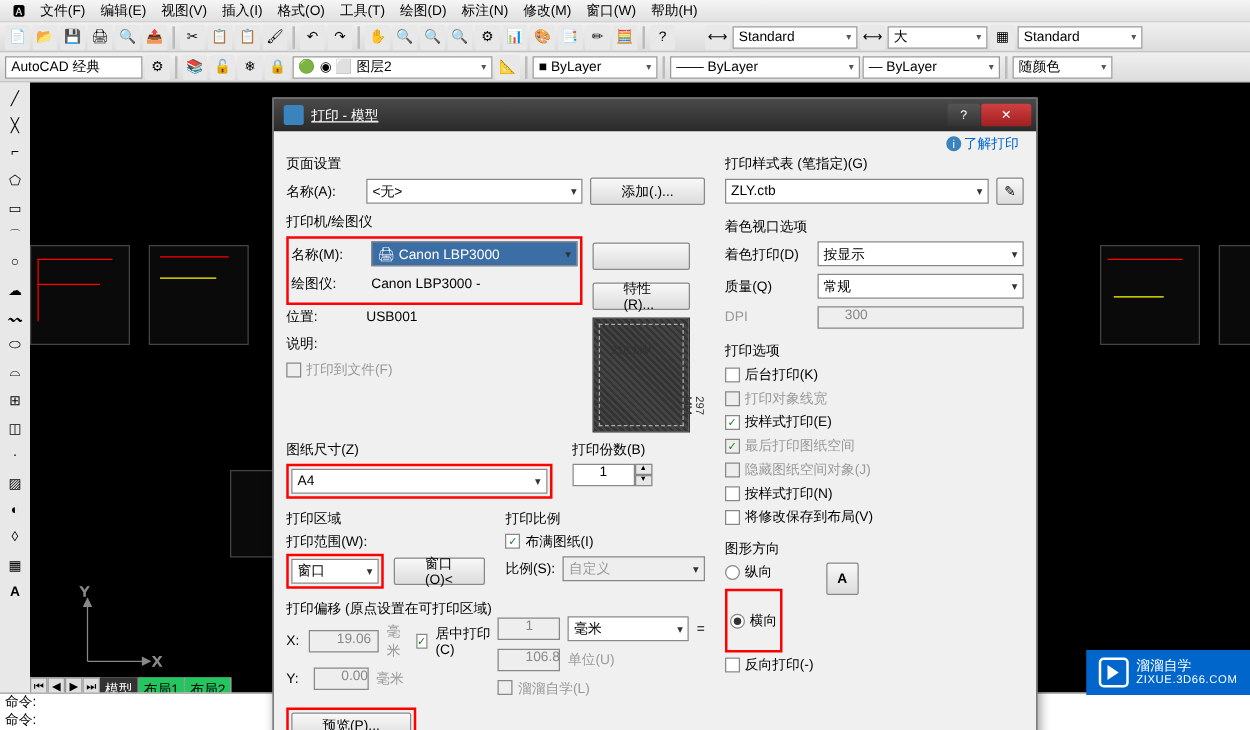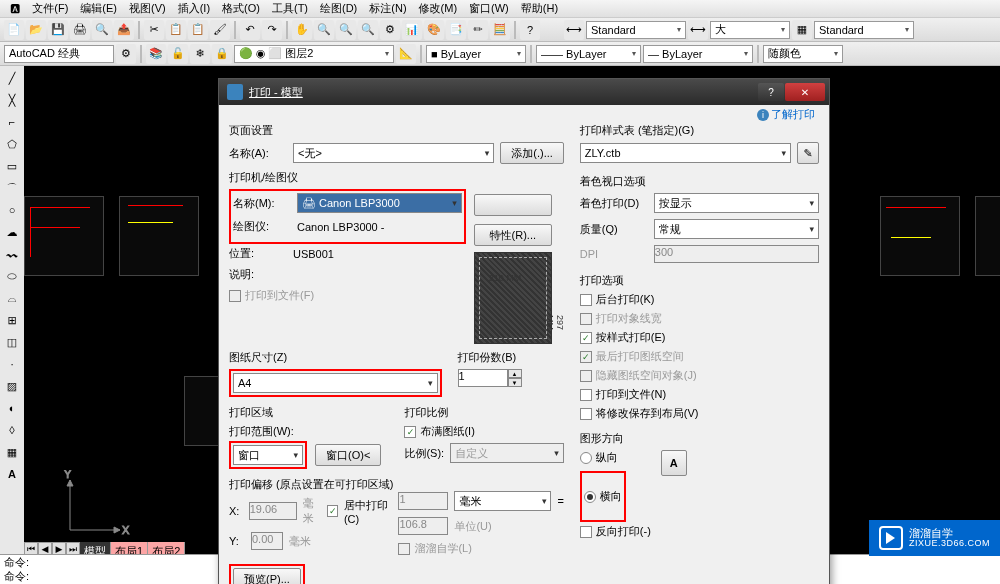--- a/index.html
+++ b/index.html
@@ -29,21 +29,21 @@
     .thumb { position: absolute; border: 1px solid #444; background: #0a0a0a; }
     .thumb-inner { width: 100%; height: 100%; position: relative; overflow: hidden; }
     .thumb-line { position: absolute; background: red; }
     
     
     .ucs { position: absolute; bottom: 14px; left: 36px; color: #888; }
     .ucs svg { width: 70px; height: 70px; }
     
     
     .bottom-tabs { position: absolute; bottom: 24px; left: 24px; height: 18px; display: flex; background: #d0d0d0; }
-    .bottom-tab-btn { padding: 0 4px; border-right: 1px solid #999; background: #fca5a5; display: flex; align-items: center; }
+    .bottom-tab-btn { padding: 0 4px; border-right: 1px solid #999; background: #22c55e; display: flex; align-items: center; }
     .tab-arrow { width: 14px; height: 14px; display: flex; align-items: center; justify-content: center; background: #e0e0e0; border: 1px solid #999; font-size: 9px; }
     .tab-active { background: #333; color: white; }
     
     
     .cmdline { position: absolute; bottom: 0; left: 0; right: 0; height: 30px; background: white; border-top: 1px solid #999; padding: 0 4px; }
     .cmdline div { line-height: 14px; }
     
     
     .dialog-overlay { position: absolute; top: 78px; left: 218px; width: 612px; height: auto; }
     .dialog { background: #f0f0f0; border: 1px solid #555; box-shadow: 2px 2px 8px rgba(0,0,0,0.4); }
@@ -61,29 +61,29 @@
     
     .dialog-cols { display: flex; gap: 16px; margin-top: 14px; }
     .left-col { flex: 1.4; }
     .right-col { flex: 1; }
     
     .group-label { margin-bottom: 4px; }
     .form-row { display: flex; align-items: center; margin-bottom: 6px; gap: 6px; }
     .form-label { width: 58px; }
     .combo { flex: 1; height: 20px; border: 1px solid #888; background: white; padding: 0 4px; display: flex; align-items: center; justify-content: space-between; }
     .combo::after { content: '▾'; font-size: 9px; color: #333; }
-    .btn { height: 22px; padding: 0 10px; border: 1px solid #888; background: linear-gradient(#f8f8f8, #dcdcdc); cursor: pointer; display: inline-flex; align-items: center; border-radius: 2px; }
+    .btn { height: 22px; padding: 0 24px; border: 1px solid #888; background: linear-gradient(#f8f8f8, #dcdcdc); cursor: pointer; display: inline-flex; align-items: center; border-radius: 2px; }
     
     .red-box { border: 2px solid red; padding: 2px; margin: 2px 0; }
     
     .paper-preview { width: 78px; height: 92px; border: 1px solid #333; background: repeating-linear-gradient(45deg, #333, #333 2px, #444 2px, #444 4px); position: relative; }
     .paper-border { position: absolute; inset: 4px; border: 1px dashed #aaa; }
     .paper-dim { position: absolute; font-size: 9px; color: #333; margin-top: 32px; }
     
-    .input-box { height: 18px; border: 1px solid #888; background: white; padding: 0 0; }
+    .input-box { height: 18px; border: 1px solid #888; background: white; padding: 0 21px; }
     .input-box.disabled { background: #eee; color: #888; }
     .spinner { display: flex; }
     .spin-btns { display: flex; flex-direction: column; }
     .spin-btn { width: 14px; height: 9px; border: 1px solid #888; background: #e8e8e8; font-size: 6px; display: flex; align-items: center; justify-content: center; }
     
     .checkbox-row { display: flex; align-items: center; gap: 4px; margin-bottom: 4px; }
     .checkbox { width: 12px; height: 12px; border: 1px solid #888; background: white; display: inline-flex; align-items: center; justify-content: center; font-size: 9px; }
     .checkbox.checked::after { content: '✓'; color: #2a7a2a; }
     .checkbox.disabled { background: #eee; }
     .radio { width: 12px; height: 12px; border: 1px solid #888; border-radius: 50%; background: white; display: inline-flex; align-items: center; justify-content: center; }
@@ -169,21 +169,21 @@
   <div class="tool-btn">🔒</div>
   <div class="tool-dropdown" style="width:160px">
       <span>🟢 ◉ ⬜ <span>图层2</span></span>
     </div>
   <div class="tool-btn">📐</div>
   <div class="tool-sep"></div>
   <div class="tool-dropdown" style="width:100px">
       <span>■ ByLayer</span>
     </div>
   <div class="tool-sep"></div>
-  <div class="tool-dropdown" style="width:105px">
+  <div class="tool-dropdown" style="width:152px">
       <span>—— <span>ByLayer</span></span>
     </div>
   <div class="tool-dropdown" style="width:110px">
       <span>— <span>ByLayer</span></span>
     </div>
   <div class="tool-sep"></div>
   <div class="tool-dropdown" style="width:70px">
       <span>随颜色</span>
     </div>
 </div>
@@ -468,21 +468,21 @@
           <div class="checkbox-row">
               <div class="checkbox checked disabled"></div>
               <span class="disabled-text">最后打印图纸空间</span>
             </div>
           <div class="checkbox-row">
               <div class="checkbox disabled"></div>
               <span class="disabled-text">隐藏图纸空间对象(J)</span>
             </div>
           <div class="checkbox-row">
               <div class="checkbox"></div>
-              <span>打印到文件(N)</span>
+              <span>按样式打印(N)</span>
             </div>
           <div class="checkbox-row">
               <div class="checkbox"></div>
               <span>将修改保存到布局(V)</span>
             </div>
 
           <div class="group-label" style="margin-top:10px">图形方向</div>
           <div style="display:flex; align-items:flex-start; gap:10px">
             <div>
               <div class="checkbox-row">

